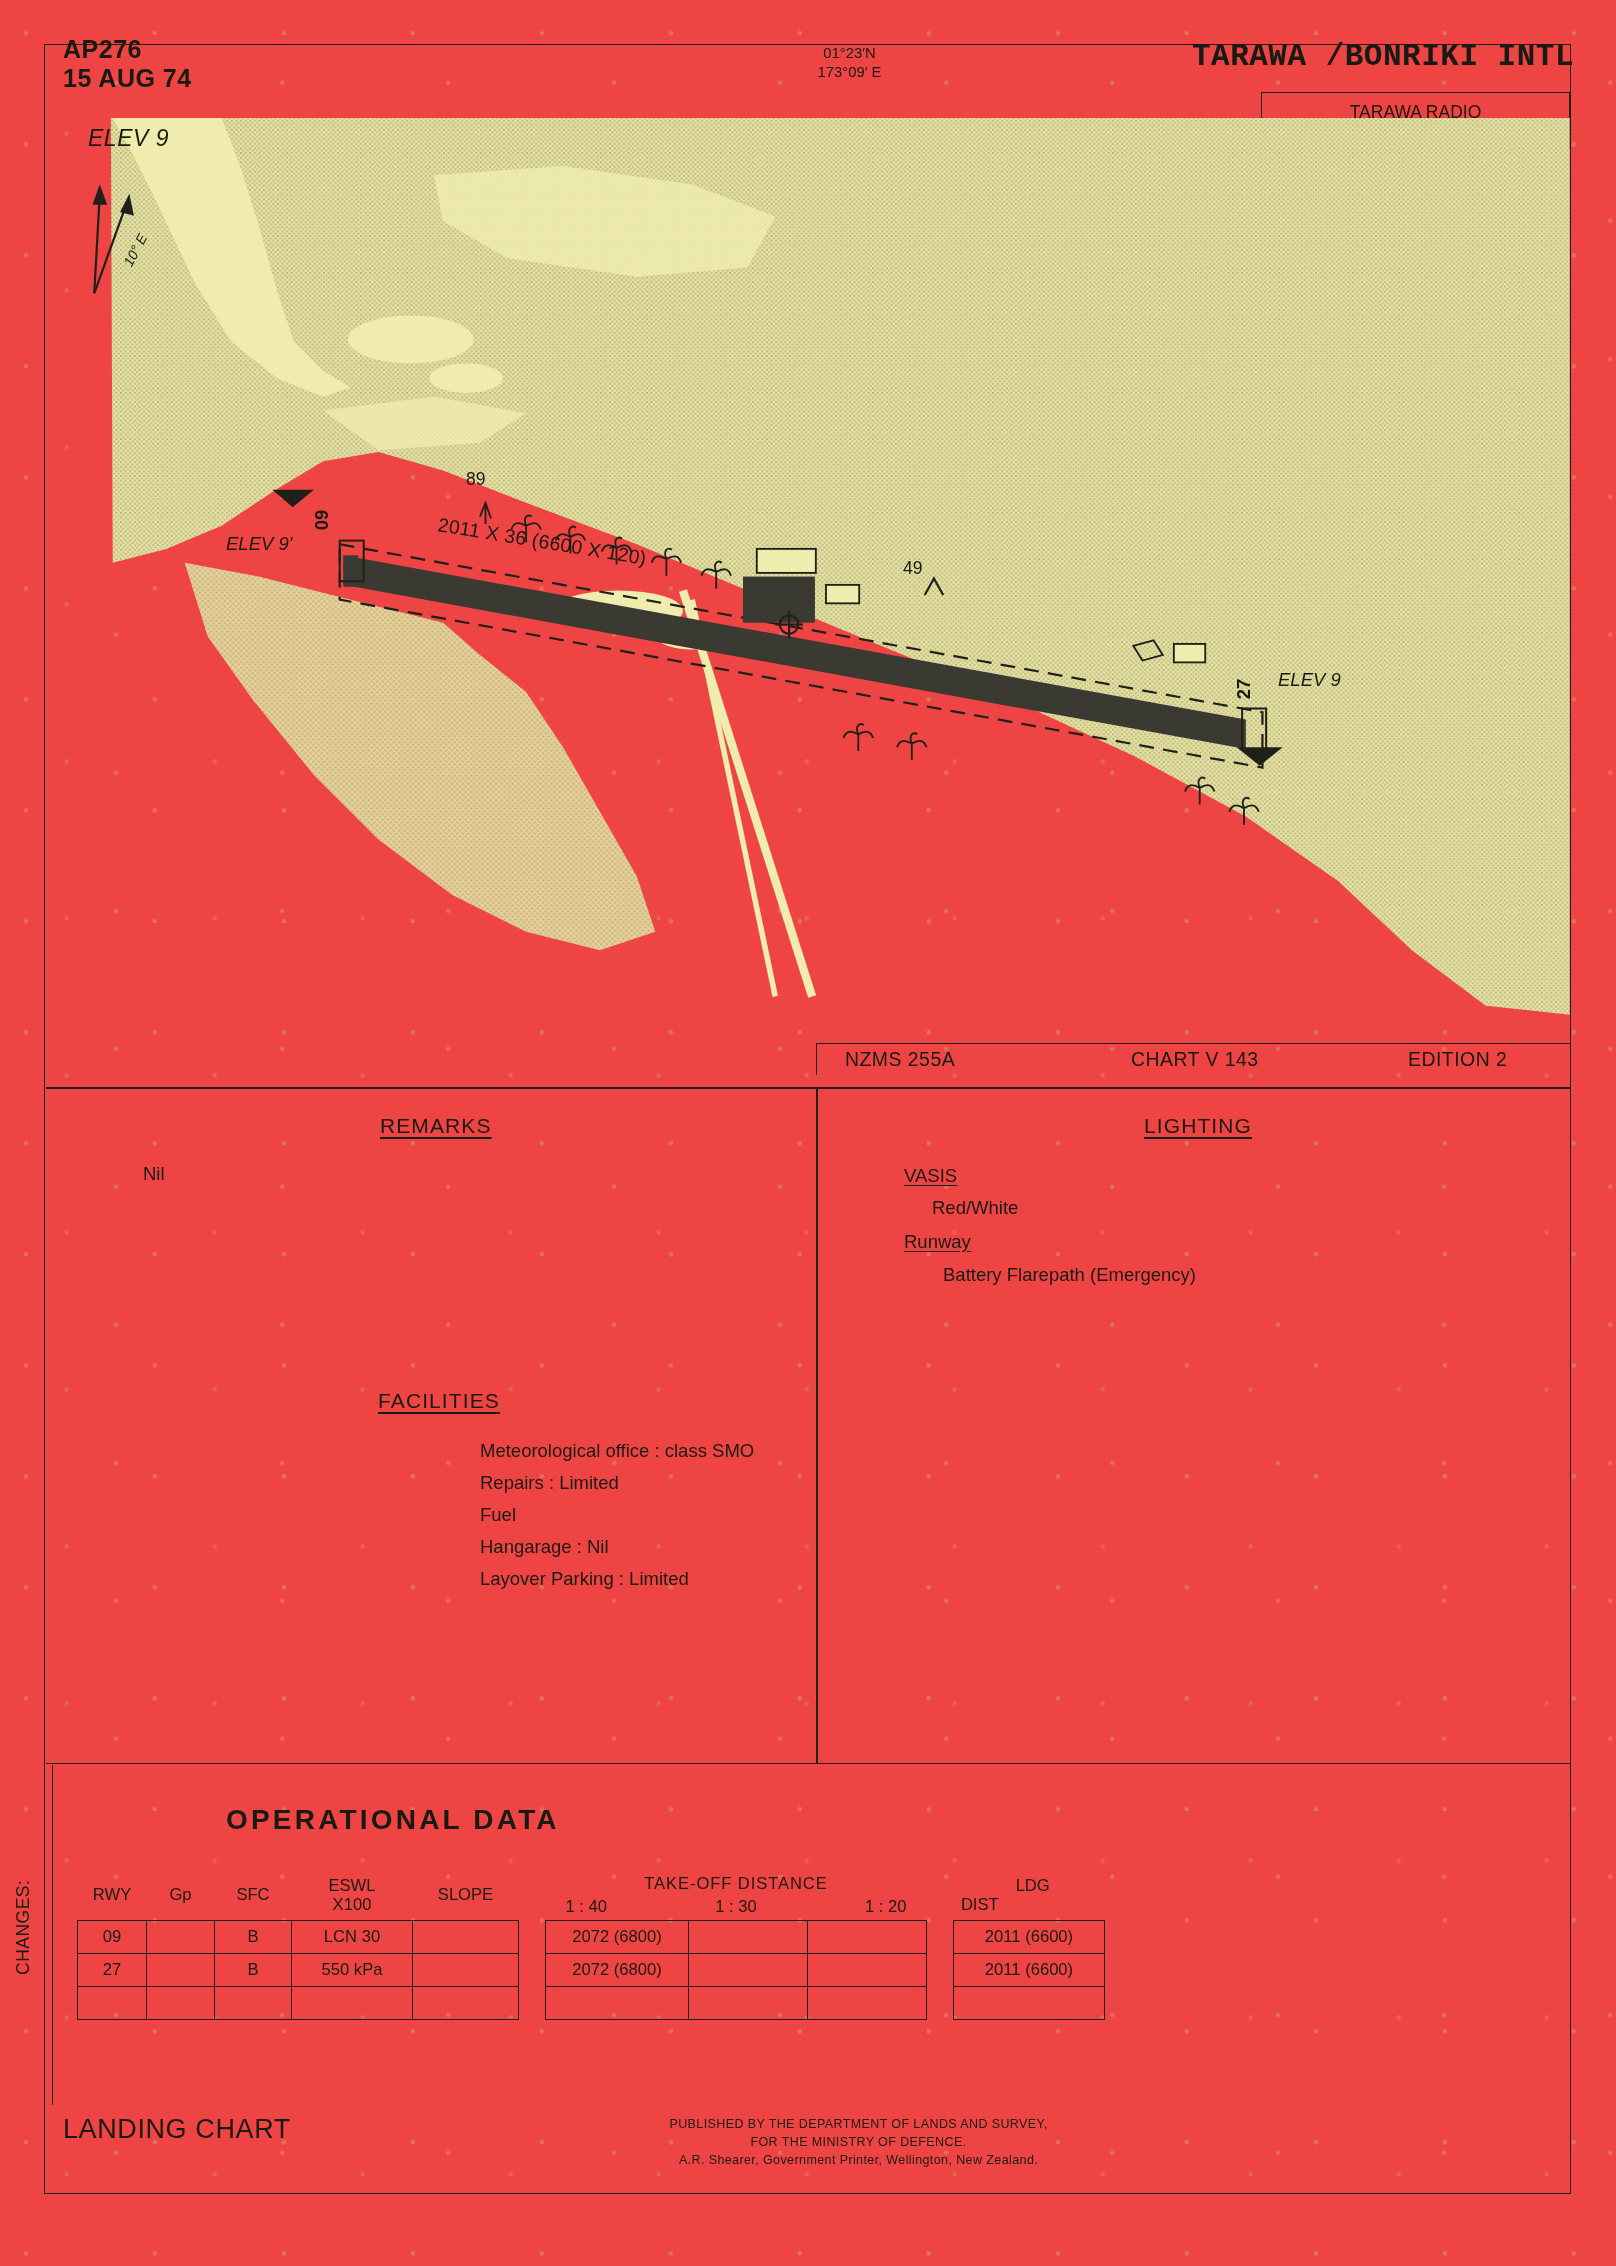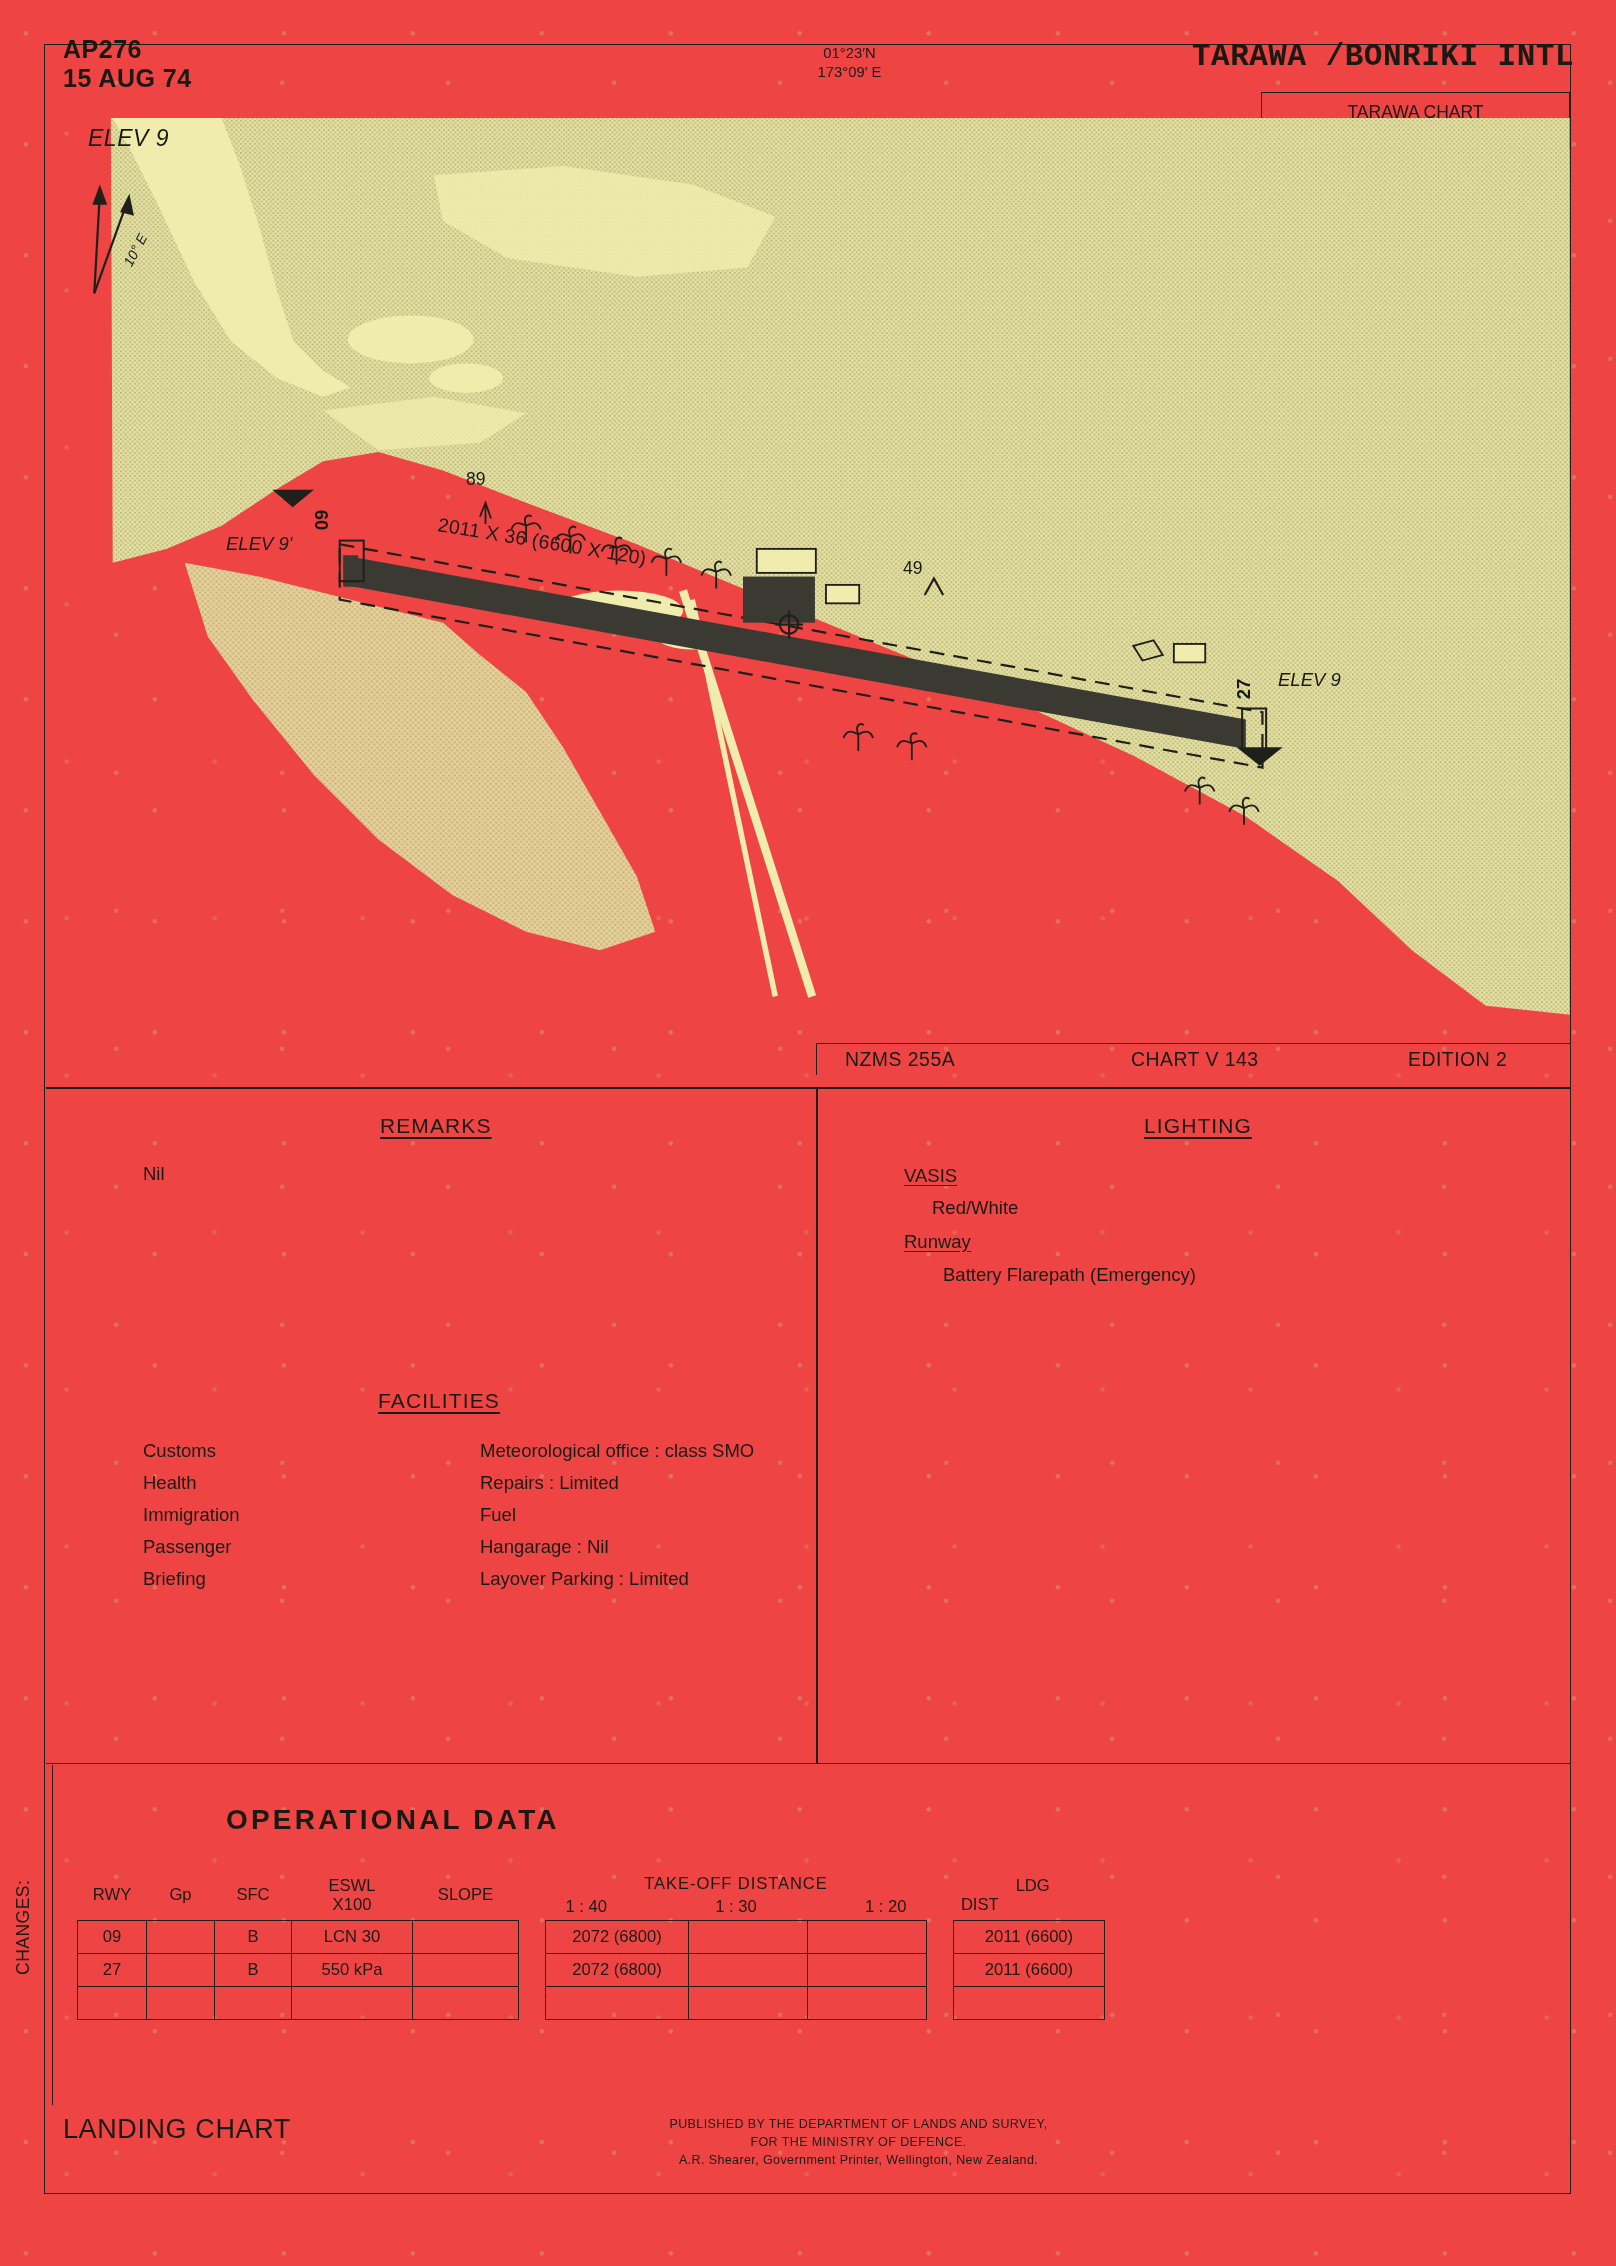--- a/index.html
+++ b/index.html
@@ -371,21 +371,21 @@
   </div>
 
   <div class="hdr-coord">
     <div>01°23′N</div>
     <div>173°09′ E</div>
   </div>
 
   <div class="hdr-title">TARAWA /BONRIKI INTL</div>
 
   <div class="radio-box">
-    <div>TARAWA CHART</div>
+    <div>TARAWA RADIO</div>
     <div>118·1</div>
   </div>
 
   <div class="map">
     <svg width="1524" height="1015" viewBox="0 0 1651 1100" xmlns="http://www.w3.org/2000/svg">
       <defs>
         <pattern id="landhatch" width="5" height="5" patternUnits="userSpaceOnUse">
           <rect width="5" height="5" fill="#e4e0a2"></rect>
           <circle cx="1" cy="1" r="1.05" fill="#b9b478"></circle>
           <circle cx="3.5" cy="3.5" r="1.05" fill="#b9b478"></circle>
@@ -539,27 +539,20 @@
     <span class="s3">EDITION 2</span>
   </div>
 
   <div class="mid-divider-h"></div>
   <div class="mid-divider-v"></div>
 
   <div class="remarks-title">REMARKS</div>
   <div class="remarks-nil">Nil</div>
 
   <div class="facilities-title">FACILITIES</div>
-  <div class="fac-col1">
-    <div>Customs</div>
-    <div>Health</div>
-    <div>Immigration</div>
-    <div>Passenger</div>
-    <div>Briefing</div>
-  </div>
   <div class="fac-col2">
     <div>Meteorological office : class SMO</div>
     <div>Repairs :  Limited</div>
     <div>Fuel</div>
     <div>Hangarage :  Nil</div>
     <div>Layover Parking :  Limited</div>
   </div>
 
   <div class="lighting-title">LIGHTING</div>
   <div class="vasis-h">VASIS</div>

